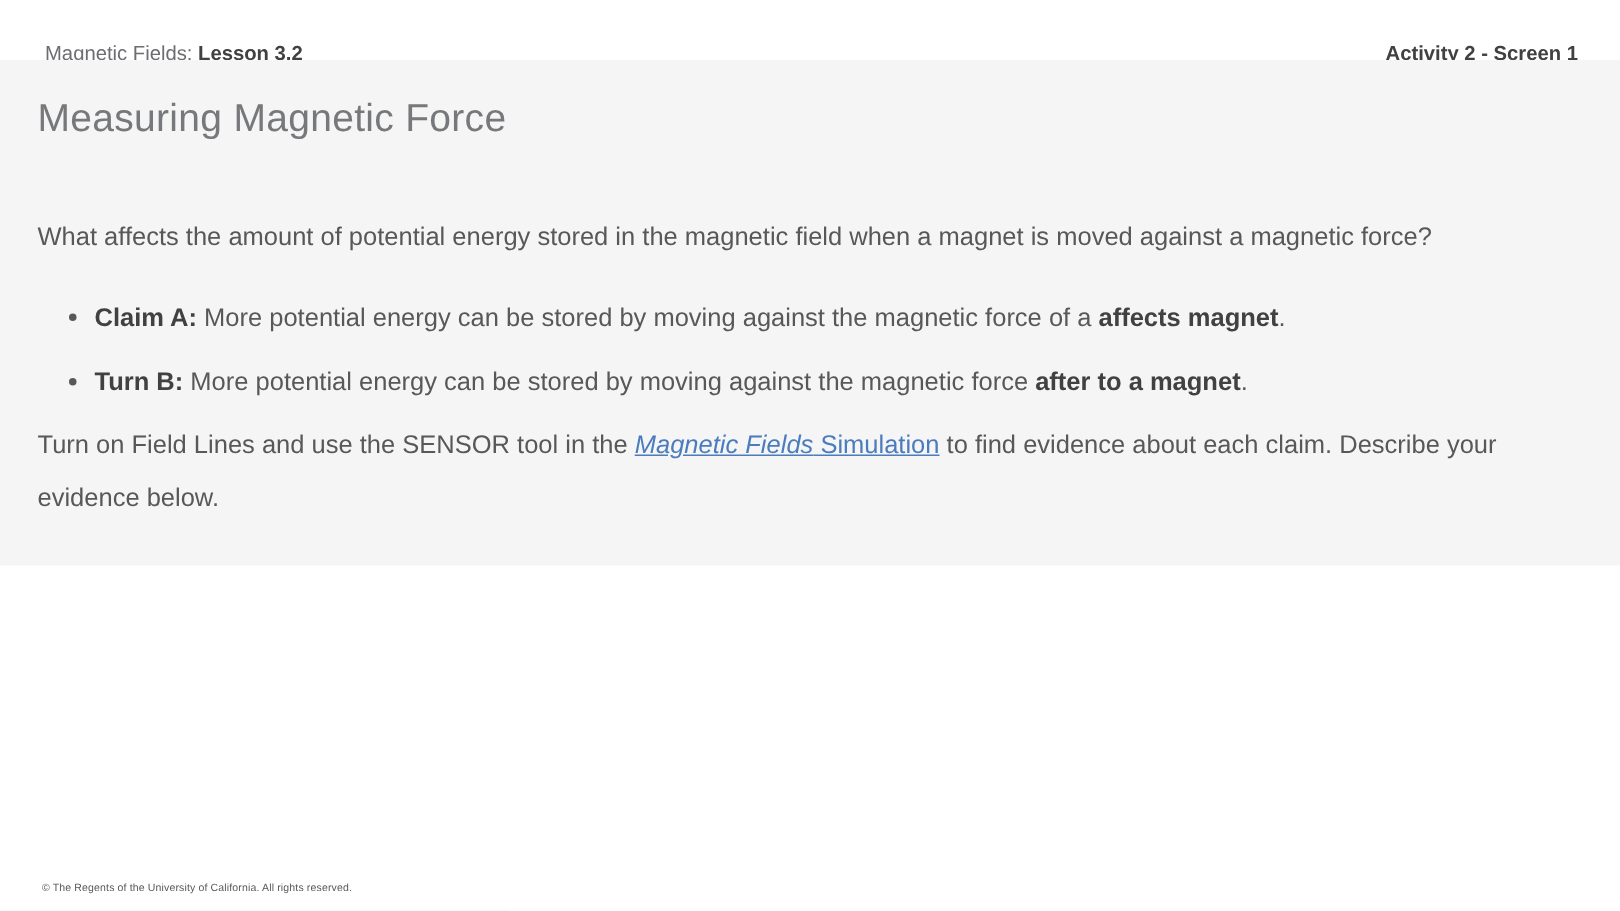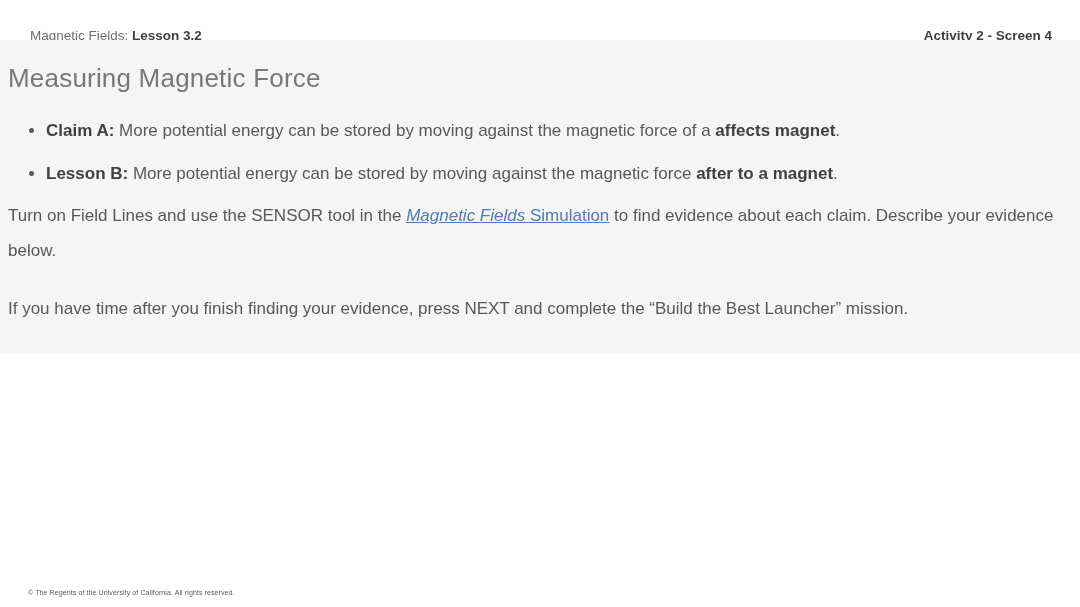--- a/index.html
+++ b/index.html
@@ -20,21 +20,21 @@
     padding: 0 28px 0 30px;
     overflow: hidden;
     font-size: 13.5px;
     color: var(--header_text, #6d6e71);
   }
   .topbar .crumb, .topbar .screen-ind { margin-bottom: -4px; line-height: 1.2; white-space: nowrap; }
   .topbar b { font-weight: 700; color: var(--bold, #4d4d4f); }
   .screen-ind { font-weight: 700; color: var(--bold, #4d4d4f); }
   .panel {
     background: var(--panel_bg, #f5f5f5);
-    padding: 22px 24px 28px 8px;
+    padding: 22px 24px 28px 25px;
   }
   h1.page-title {
     font-size: 26px;
     line-height: 32px;
     font-weight: 300;
     color: var(--title, #77787b);
     letter-spacing: 0.2px;
   }
   .question { margin-top: 46px; font-size: 17px; line-height: 35px; }
   ul.claims { margin: 19px 0 0; padding-left: 38px; list-style: disc; }
@@ -57,36 +57,36 @@
     letter-spacing: 0.1px;
   }
 </style>
 </head>
 <body>
 
 <header class="topbar">
   <div class="crumb">
     <span>Magnetic Fields: </span><b>Lesson 3.2</b>
   </div>
-  <div class="screen-ind">Activity 2 - Screen 4</div>
+  <div class="screen-ind">Activity 2 - Screen 1</div>
 </header>
 
 <main class="panel">
   <h1 class="page-title">Measuring Magnetic Force</h1>
 
+  <p class="question">What affects the amount of potential energy stored in the magnetic field when a magnet is moved against a magnetic force?</p>
 
   <ul class="claims">
     <li>
       <span class="strong">Claim A:</span><span> More potential energy can be stored by moving against the magnetic force of a </span><span class="strong">affects magnet</span><span>.</span>
     </li>
     <li>
-      <span class="strong">Lesson B:</span><span> More potential energy can be stored by moving against the magnetic force </span><span class="strong">after to a magnet</span><span>.</span>
+      <span class="strong">Turn B:</span><span> More potential energy can be stored by moving against the magnetic force </span><span class="strong">after to a magnet</span><span>.</span>
     </li>
   </ul>
 
   <p class="instructions">
     <span>Turn on Field Lines and use the SENSOR tool in the </span><a class="sim-link" href="#"><em>Magnetic Fields</em><span> Simulation</span></a><span> to find evidence about each claim. Describe your evidence below.</span>
   </p>
 
-  <p class="note">If you have time after you finish finding your evidence, press NEXT and complete the “Build the Best Launcher” mission.</p>
 </main>
 
 <div class="footer">© The Regents of the University of California. All rights reserved.</div>
 
 </body></html>

